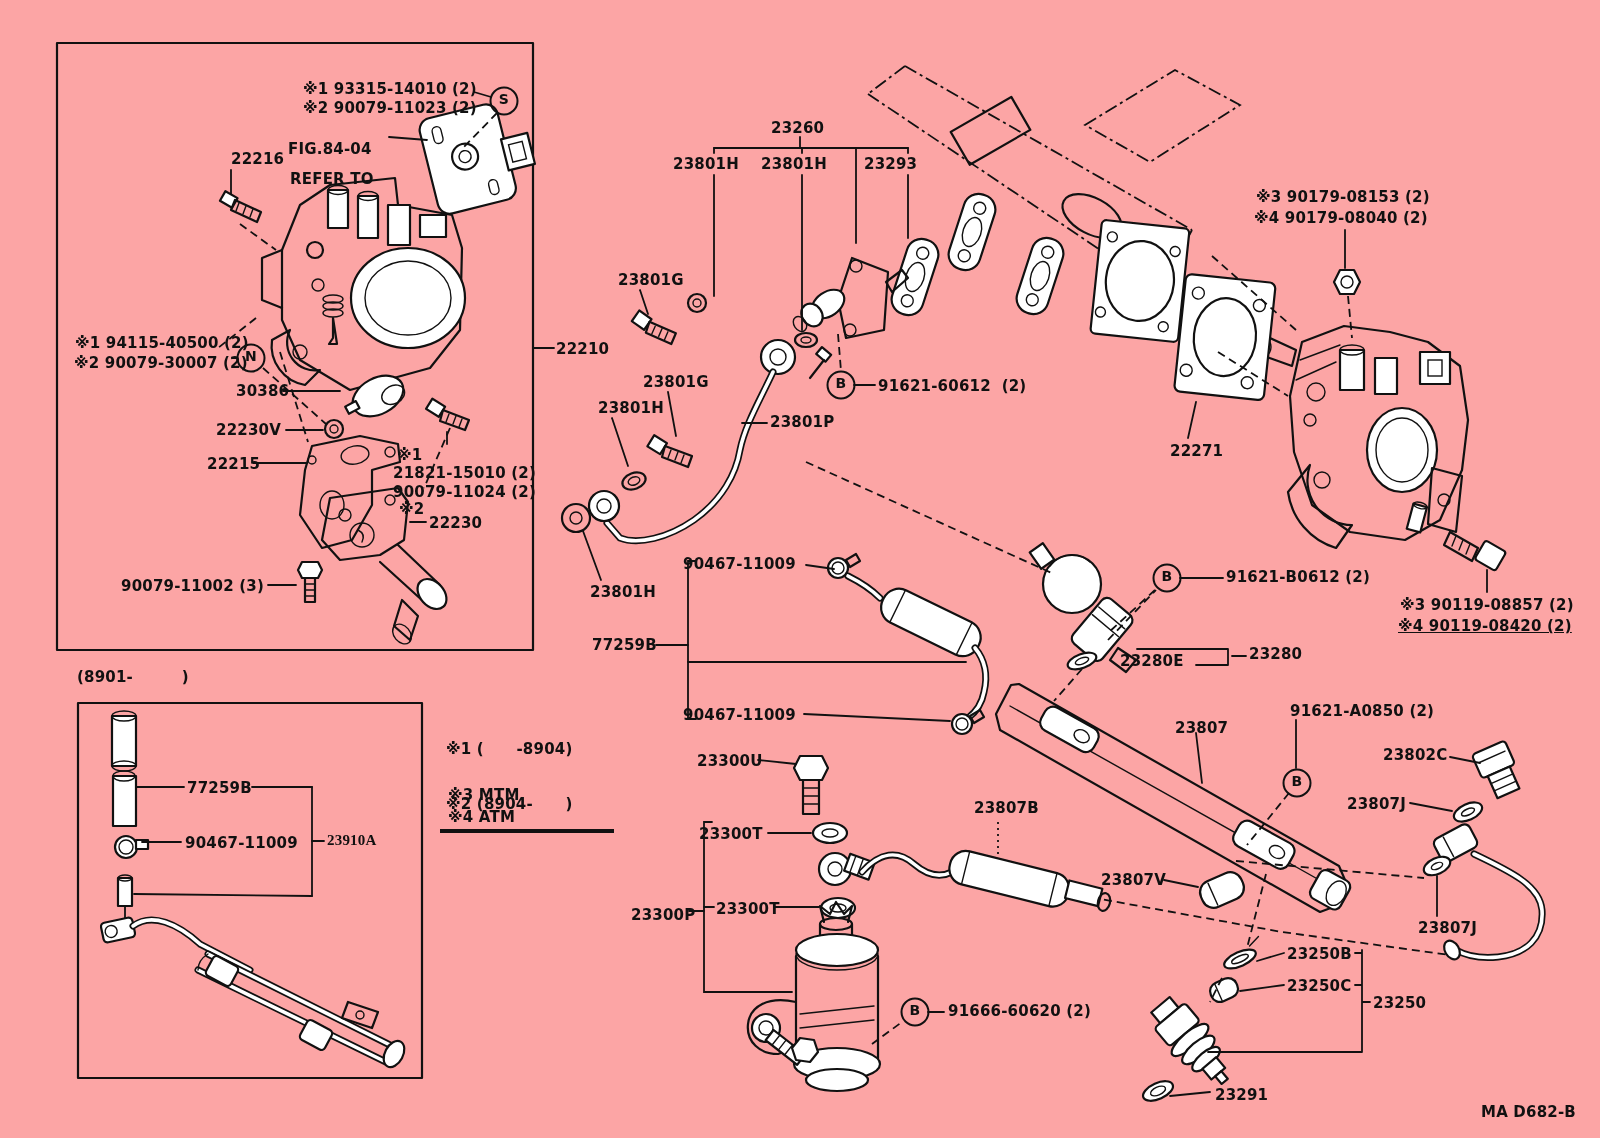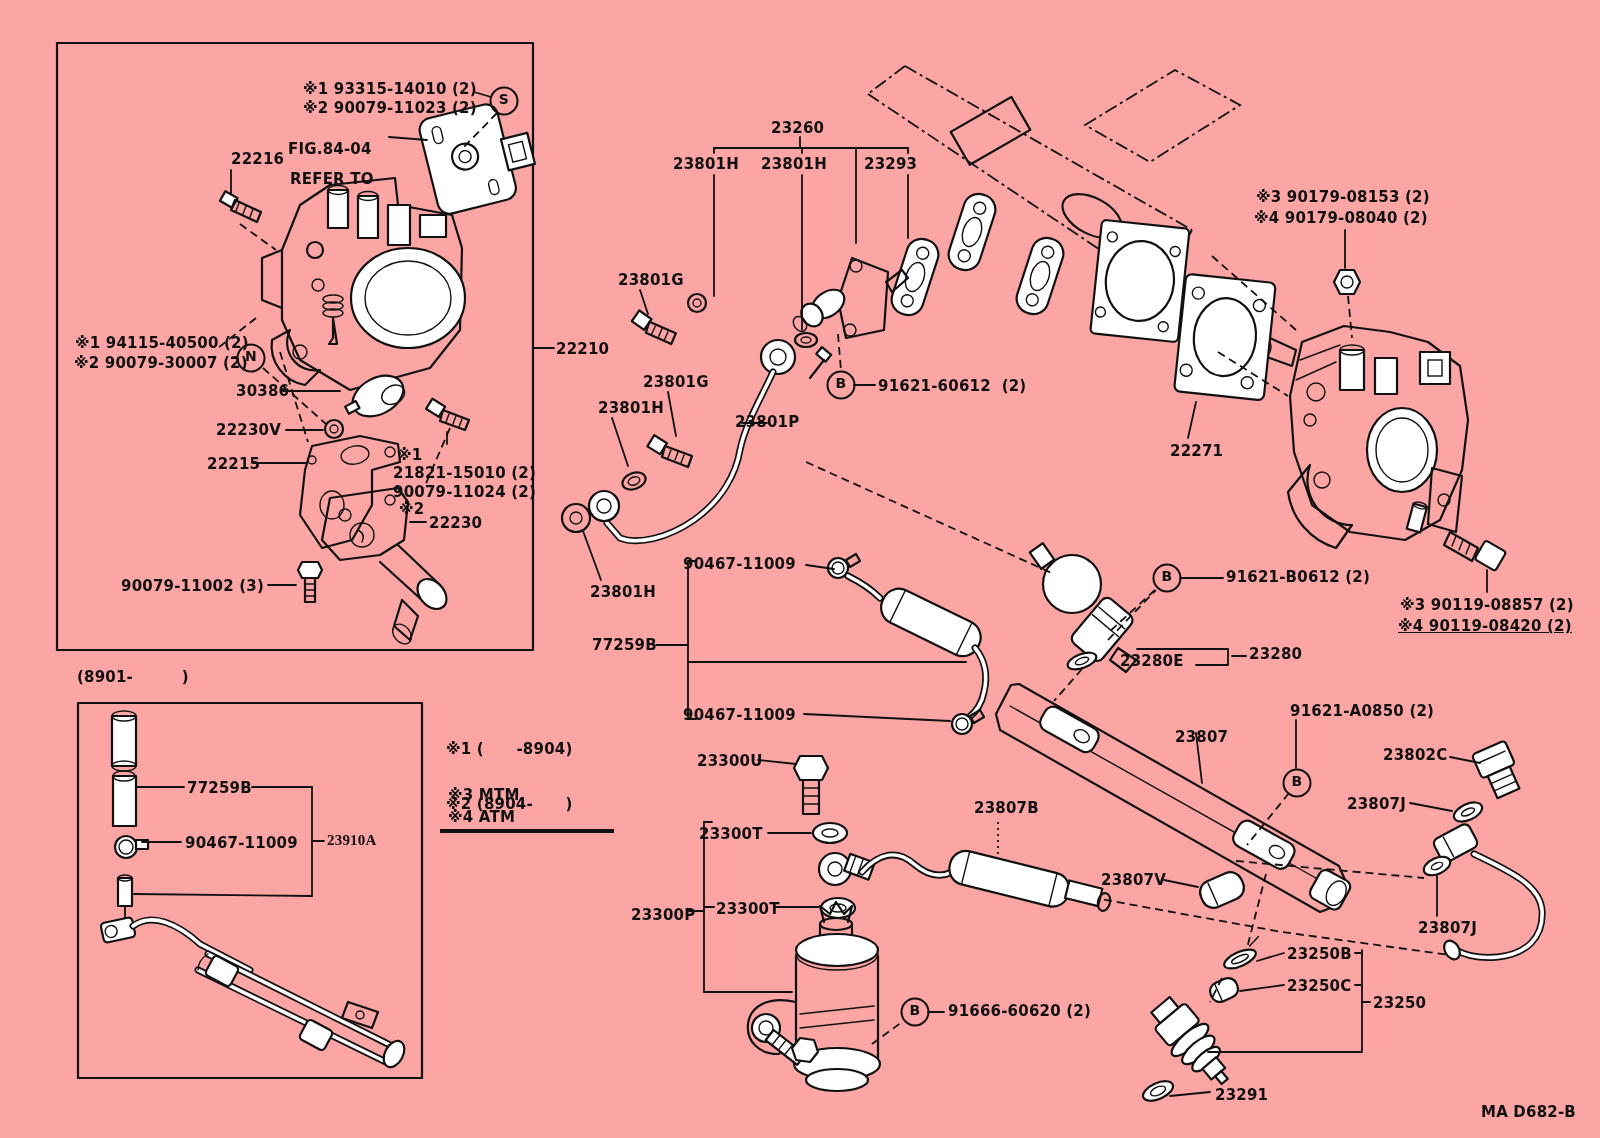--- a/index.html
+++ b/index.html
@@ -559,21 +559,21 @@
       <div class="lbl" style="left: 327px; top: 832px; font-family: Liberation Serif, serif;">23910A</div>
       <div class="lbl" style="left: 771px; top: 119px;">23260</div>
       <div class="lbl" style="left: 673px; top: 155px;">23801H</div>
       <div class="lbl" style="left: 761px; top: 155px;">23801H</div>
       <div class="lbl" style="left: 864px; top: 155px;">23293</div>
       <div class="lbl" style="left: 618px; top: 271px;">23801G</div>
       <div class="lbl" style="left: 878px; top: 377px;">91621-60612  (2)</div>
       <div class="lbl circ" style="left: 841px; top: 385px;">B</div>
       <div class="lbl" style="left: 643px; top: 373px;">23801G</div>
       <div class="lbl" style="left: 598px; top: 399px;">23801H</div>
-      <div class="lbl" style="left: 735px; top: 413px;">23801P</div>
+      <div class="lbl" style="left: 770px; top: 413px;">23801P</div>
       <div class="lbl" style="left: 590px; top: 583px;">23801H</div>
       <div class="lbl" style="left: 683px; top: 555px;">90467-11009</div>
       <div class="lbl" style="left: 592px; top: 636px;">77259B</div>
       <div class="lbl" style="left: 683px; top: 706px;">90467-11009</div>
       <div class="lbl" style="left: 446px; top: 740px;">※1 (      -8904)</div>
       <div class="lbl" style="left: 446px; top: 763px; margin-top: 32px;">※2 (8904-      )</div>
       <div class="lbl" style="left: 448px; top: 786px;">※3 MTM</div>
       <div class="lbl" style="left: 448px; top: 808px;">※4 ATM</div>
       <div class="lbl" style="left: 697px; top: 752px;">23300U</div>
       <div class="lbl" style="left: 699px; top: 825px;">23300T</div>
@@ -585,21 +585,21 @@
       <div class="lbl" style="left: 1215px; top: 1086px;">23291</div>
       <div class="lbl" style="left: 1256px; top: 188px;">※3 90179-08153 (2)</div>
       <div class="lbl" style="left: 1254px; top: 209px;">※4 90179-08040 (2)</div>
       <div class="lbl" style="left: 1170px; top: 442px;">22271</div>
       <div class="lbl circ" style="left: 1167px; top: 578px;">B</div>
       <div class="lbl" style="left: 1226px; top: 568px;">91621-B0612 (2)</div>
       <div class="lbl" style="left: 1400px; top: 596px;">※3 90119-08857 (2)</div>
       <div class="lbl" style="left: 1398px; top: 617px; text-decoration: underline;">※4 90119-08420 (2)</div>
       <div class="lbl" style="left: 1120px; top: 652px;">23280E</div>
       <div class="lbl" style="left: 1249px; top: 645px;">23280</div>
-      <div class="lbl" style="left: 1175px; top: 719px; margin-top: 9px;">23807</div>
+      <div class="lbl" style="left: 1175px; top: 719px;">23807</div>
       <div class="lbl" style="left: 1242px; top: 702px; margin-left: 48px;">91621-A0850 (2)</div>
       <div class="lbl circ" style="left: 1297px; top: 783px;">B</div>
       <div class="lbl" style="left: 1383px; top: 746px;">23802C</div>
       <div class="lbl" style="left: 1347px; top: 795px;">23807J</div>
       <div class="lbl" style="left: 1101px; top: 871px;">23807V</div>
       <div class="lbl" style="left: 1418px; top: 919px;">23807J</div>
       <div class="lbl" style="left: 1287px; top: 945px;">23250B</div>
       <div class="lbl" style="left: 1287px; top: 977px;">23250C</div>
       <div class="lbl" style="left: 1373px; top: 994px;">23250</div>
       <div class="lbl" style="left: 1481px; top: 1103px;">MA D682-B</div>

